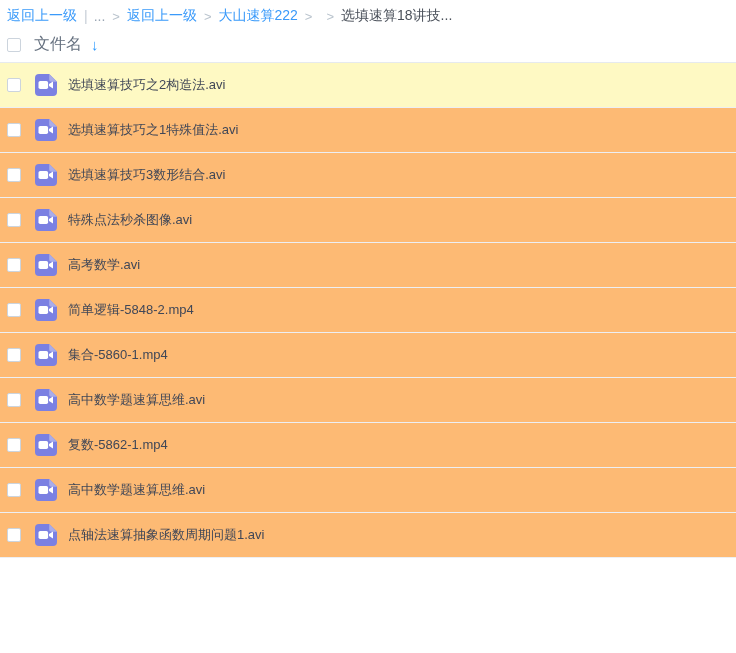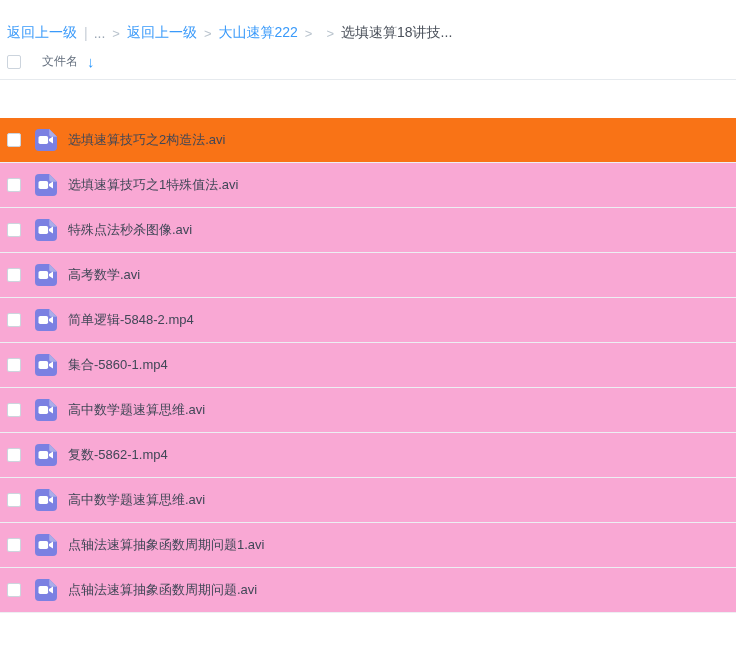--- a/index.html
+++ b/index.html
@@ -3,56 +3,56 @@
 <meta charset="utf-8">
 <style>
   * { margin: 0; padding: 0; box-sizing: border-box; }
   html, body { width: 736px; height: 653px; background: #ffffff; overflow: hidden; }
   body { font-family: "Liberation Sans", "DejaVu Sans", sans-serif; }
 
   
   .breadcrumb {
     display: flex; align-items: center;
     padding: 6px 7px 0 7px; height: 26px;
-    font-size: 14px; white-space: nowrap; margin-top: 17px;
+    font-size: 14px; white-space: nowrap;
   }
   .crumb-link { color: #3a9afa; text-decoration: none; cursor: pointer; }
   .crumb-pipe { color: #c6cdd6; margin: 0 6px 0 7px; }
   .crumb-ellipsis { color: #9aa6b4; }
   .crumb-sep { color: #b9c3cd; margin: 0 7px; font-size: 13px; }
   .crumb-current { color: #4a505a; text-align: center; }
 
   
   .list-header {
     display: flex; align-items: center;
     height: 36px; margin-top: 1px;
     padding-left: 7px;
     border-bottom: 1px solid #e6eaee;
   }
   .checkbox {
     display: inline-block; width: 14px; height: 14px;
     background: #ffffff; border: 1px solid #ccd4dd; border-radius: 2px;
     flex: 0 0 auto; cursor: pointer;
   }
   .header-label {
-    margin-left: 21px; font-size: 12px; color: #65707f; cursor: pointer;
+    margin-left: 13px; font-size: 16px; color: #65707f; cursor: pointer;
   }
   .sort-arrow {
     margin-left: 9px; color: #2f9bff; font-size: 15px; font-weight: bold;
     cursor: pointer; line-height: 1;
   }
 
   
   .row {
     display: flex; align-items: center;
     height: 45px; padding-left: 7px;
     border-bottom: 1px solid #edeff3;
-    background: #f9a8d4; cursor: pointer;
-  }
-  .row.highlighted { background: #f97316; margin-top: 38px; }
+    background: #fdba74; cursor: pointer;
+  }
+  .row.highlighted { background: #fef9c3; }
   .file-icon { margin-left: 13px; width: 24px; height: 24px; flex: 0 0 auto; display: inline-block; }
   .file-name {
     margin-left: 10px; font-size: 13px; color: #404757;
     text-decoration: none; white-space: nowrap;
   }
 </style>
 </head>
 <body>
 
 <div class="breadcrumb">
@@ -94,20 +94,32 @@
       <svg width="24" height="24" viewBox="0 0 24 24">
         <path class="ic-body" d="M5 1 H15.2 L23 8.8 V19 a4 4 0 0 1 -4 4 H5 a4 4 0 0 1 -4 -4 V5 a4 4 0 0 1 4 -4 Z" fill="#7b80e2"></path>
         <path class="ic-fold" d="M15.2 1 L23 8.8 H17.2 a2 2 0 0 1 -2 -2 Z" fill="#a9ace9"></path>
         <rect x="4.5" y="8" width="9.6" height="8" rx="1.8" fill="#ffffff"></rect>
         <path d="M15 11.1 L19 8.5 V15.5 L15 12.9 Z" fill="#ffffff"></path>
       </svg>
     </span>
     <a class="file-name">选填速算技巧之1特殊值法.avi</a>
   </div>
 
+  <div class="row">
+    <span class="checkbox"></span>
+    <span class="file-icon">
+      <svg width="24" height="24" viewBox="0 0 24 24">
+        <path class="ic-body" d="M5 1 H15.2 L23 8.8 V19 a4 4 0 0 1 -4 4 H5 a4 4 0 0 1 -4 -4 V5 a4 4 0 0 1 4 -4 Z" fill="#7b80e2"></path>
+        <path class="ic-fold" d="M15.2 1 L23 8.8 H17.2 a2 2 0 0 1 -2 -2 Z" fill="#a9ace9"></path>
+        <rect x="4.5" y="8" width="9.6" height="8" rx="1.8" fill="#ffffff"></rect>
+        <path d="M15 11.1 L19 8.5 V15.5 L15 12.9 Z" fill="#ffffff"></path>
+      </svg>
+    </span>
+    <a class="file-name">选填速算技巧3数形结合.avi</a>
+  </div>
 
   <div class="row">
     <span class="checkbox"></span>
     <span class="file-icon">
       <svg width="24" height="24" viewBox="0 0 24 24">
         <path class="ic-body" d="M5 1 H15.2 L23 8.8 V19 a4 4 0 0 1 -4 4 H5 a4 4 0 0 1 -4 -4 V5 a4 4 0 0 1 4 -4 Z" fill="#7b80e2"></path>
         <path class="ic-fold" d="M15.2 1 L23 8.8 H17.2 a2 2 0 0 1 -2 -2 Z" fill="#a9ace9"></path>
         <rect x="4.5" y="8" width="9.6" height="8" rx="1.8" fill="#ffffff"></rect>
         <path d="M15 11.1 L19 8.5 V15.5 L15 12.9 Z" fill="#ffffff"></path>
       </svg>
@@ -200,25 +212,13 @@
       <svg width="24" height="24" viewBox="0 0 24 24">
         <path class="ic-body" d="M5 1 H15.2 L23 8.8 V19 a4 4 0 0 1 -4 4 H5 a4 4 0 0 1 -4 -4 V5 a4 4 0 0 1 4 -4 Z" fill="#7b80e2"></path>
         <path class="ic-fold" d="M15.2 1 L23 8.8 H17.2 a2 2 0 0 1 -2 -2 Z" fill="#a9ace9"></path>
         <rect x="4.5" y="8" width="9.6" height="8" rx="1.8" fill="#ffffff"></rect>
         <path d="M15 11.1 L19 8.5 V15.5 L15 12.9 Z" fill="#ffffff"></path>
       </svg>
     </span>
     <a class="file-name">点轴法速算抽象函数周期问题1.avi</a>
   </div>
 
-  <div class="row">
-    <span class="checkbox"></span>
-    <span class="file-icon">
-      <svg width="24" height="24" viewBox="0 0 24 24">
-        <path class="ic-body" d="M5 1 H15.2 L23 8.8 V19 a4 4 0 0 1 -4 4 H5 a4 4 0 0 1 -4 -4 V5 a4 4 0 0 1 4 -4 Z" fill="#7b80e2"></path>
-        <path class="ic-fold" d="M15.2 1 L23 8.8 H17.2 a2 2 0 0 1 -2 -2 Z" fill="#a9ace9"></path>
-        <rect x="4.5" y="8" width="9.6" height="8" rx="1.8" fill="#ffffff"></rect>
-        <path d="M15 11.1 L19 8.5 V15.5 L15 12.9 Z" fill="#ffffff"></path>
-      </svg>
-    </span>
-    <a class="file-name">点轴法速算抽象函数周期问题.avi</a>
-  </div>
 </div>
 
 </body></html>

